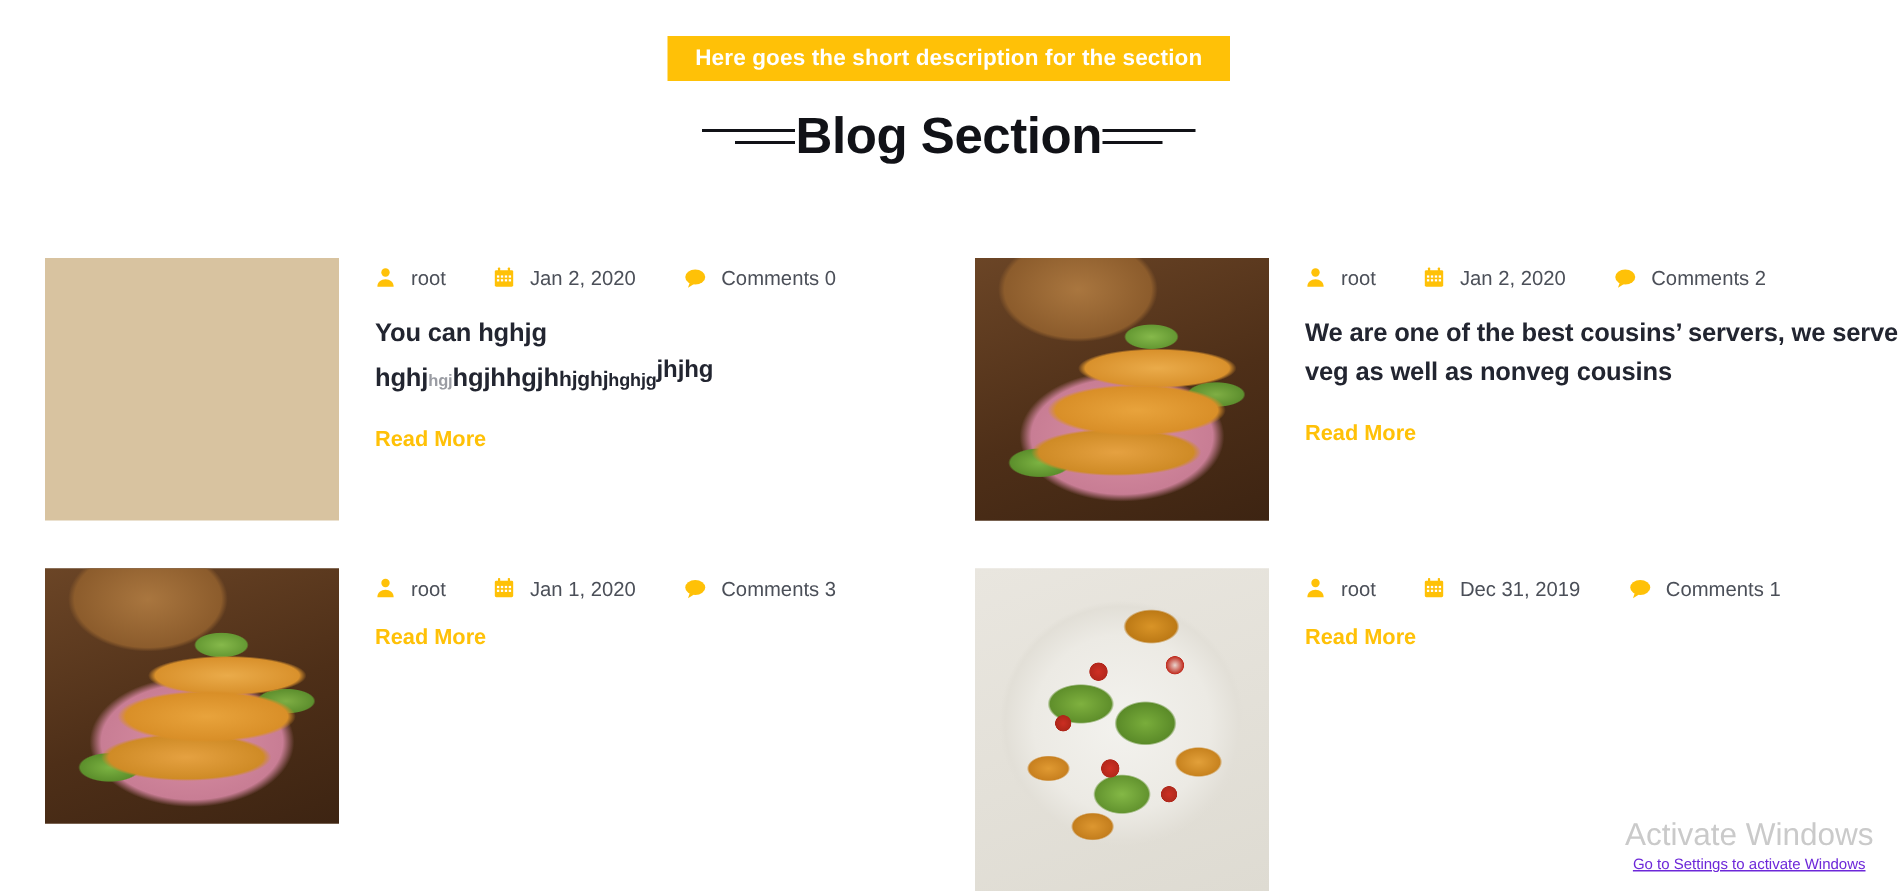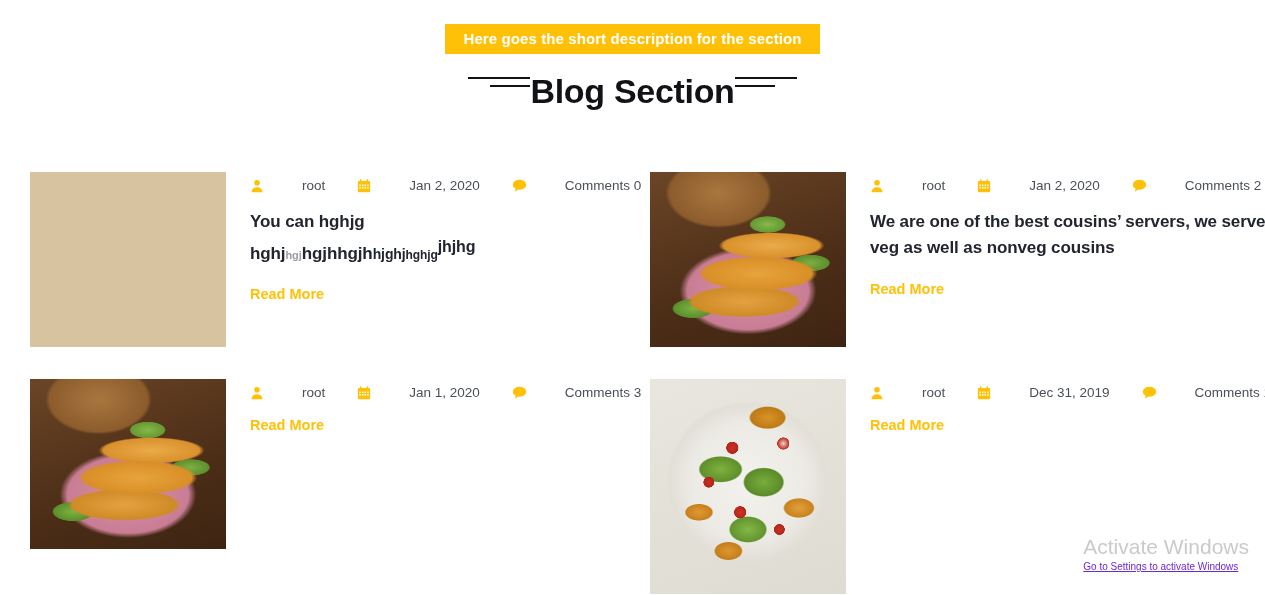--- a/index.html
+++ b/index.html
@@ -30,20 +30,21 @@
     font-size: 15px;
     font-weight: bold;
     letter-spacing: .1px;
     padding: 7px 18px 8px 18px;
     line-height: 1;
   }
 
   .title-row {
     margin-top: 20px;
     display: flex;
+    align-items: center;
     justify-content: center;
   }
 
   .title-text {
     font-size: 34px;
     font-weight: bold;
     color: #111217;
     letter-spacing: -.3px;
     line-height: 1;
   }
@@ -157,24 +158,23 @@
   
   .meta {
     display: flex;
     align-items: center;
     font-size: 13.5px;
     color: #4b4f58;
     margin-bottom: 16px;
   }
   .meta-item {
     display: flex;
-    align-items: center;
+    align-items: flex-start;
     margin-right: 32px;
     white-space: nowrap;
-    gap: 28px;
   }
   .meta-item:last-child { margin-right: 0; }
   .meta-icon {
     display: inline-flex;
     align-items: center;
     justify-content: center;
     margin-right: 10px;
     color: #FFC107;
   }
   .meta-icon svg { display: block; }
@@ -203,22 +203,22 @@
     font-weight: bold;
     color: #FFC107;
     text-decoration: none;
     cursor: pointer;
   }
 
   
   .watermark {
     position: absolute;
     right: 16px;
-    bottom: 22px;
-    text-align: left;
+    bottom: 12px;
+    text-align: center;
     color: #c9c9c9;
     user-select: none;
   }
   .wm-line1 { font-size: 21px; line-height: 1.25; color: #cacaca; }
   .wm-line2 { font-size: 10px; line-height: 1.3; color: #6d28d9; text-decoration: underline; }
 </style>
 </head>
 <body>
 
 <div class="section-head">

